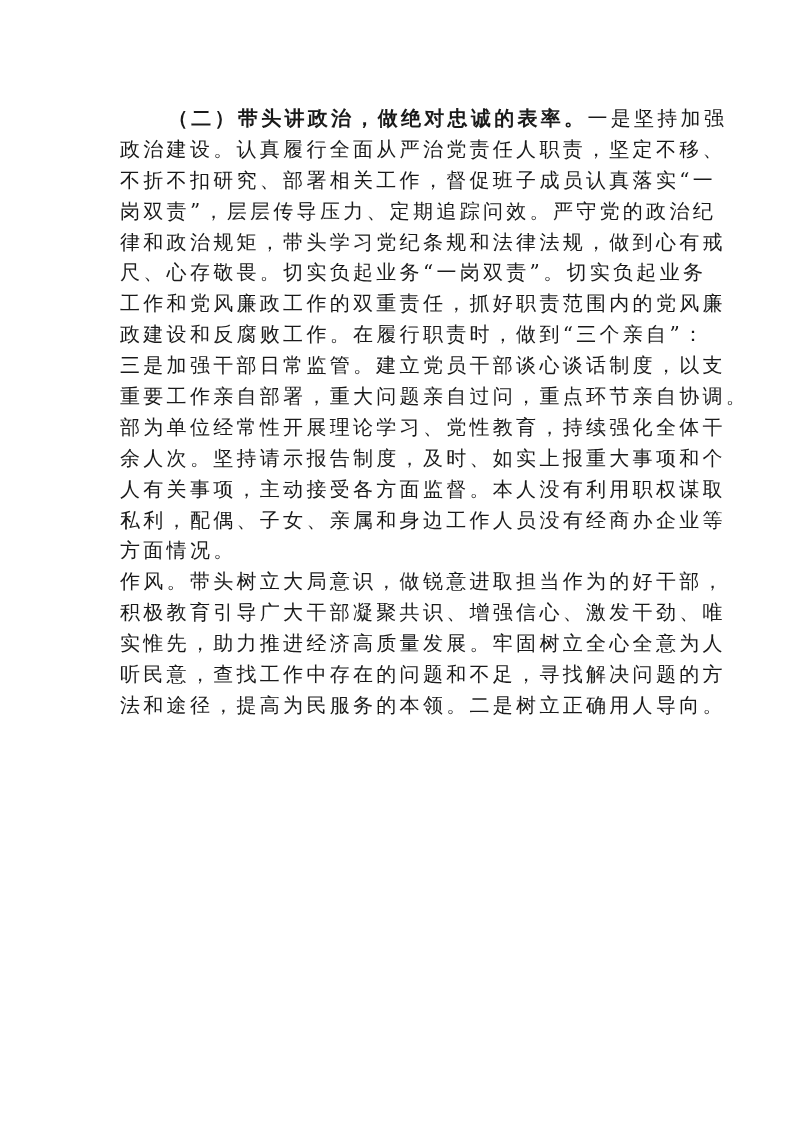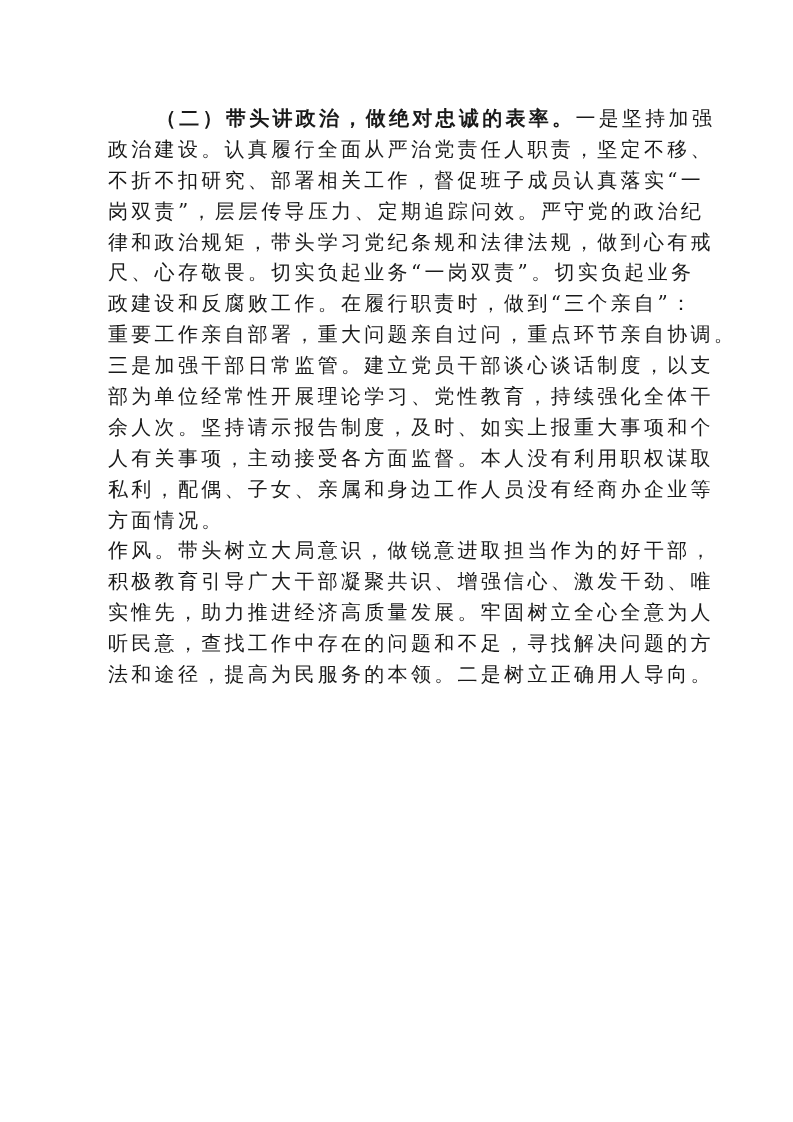--- a/index.html
+++ b/index.html
@@ -1,21 +1,21 @@
 <!DOCTYPE html>
 <html><head>
 <meta charset="utf-8">
 <style>
   html, body { margin: 0; padding: 0; background: #ffffff; }
   body { width: 793px; height: 1122px; position: relative; overflow: hidden; }
   .page {
     position: absolute; left: 0; top: 0; width: 793px; height: 1122px; background: #ffffff;
   }
   .content {
-    position: absolute; left: 108px; top: 103px; width: 553px;
+    position: absolute; left: 120px; top: 103px; width: 553px;
     font-family: "DejaVu Serif", "Liberation Serif", serif;
     color: #1a1a1a;
   }
   .line {
     height: 30.9px; line-height: 30.9px;
     font-size: 20px; white-space: nowrap;
     letter-spacing: 3.3px;
     overflow: visible;
   }
   .indent { padding-left: 48px; }
@@ -27,23 +27,24 @@
 <div class="page">
   <div class="content">
 
     <div>
       <div class="line indent"><span class="heading">（二）带头讲政治，做绝对忠诚的表率。</span><span>一是坚持加强</span></div>
       <div class="line">政治建设。认真履行全面从严治党责任人职责，坚定不移、</div>
       <div class="line">不折不扣研究、部署相关工作，督促班子成员认真落实“一</div>
       <div class="line">岗双责”，层层传导压力、定期追踪问效。严守党的政治纪</div>
       <div class="line">律和政治规矩，带头学习党纪条规和法律法规，做到心有戒</div>
       <div class="line">尺、心存敬畏。切实负起业务“一岗双责”。切实负起业务</div>
+      <div class="line">工作和党风廉政工作的双重责任，抓好职责范围内的党风廉</div>
       <div class="line">政建设和反腐败工作。在履行职责时，做到“三个亲自”：</div>
+      <div class="line">三是加强干部日常监管。建立党员干部谈心谈话制度，以支</div>
       <div class="line">重要工作亲自部署，重大问题亲自过问，重点环节亲自协调。</div>
-      <div class="line">三是加强干部日常监管。建立党员干部谈心谈话制度，以支</div>
       <div class="line">部为单位经常性开展理论学习、党性教育，持续强化全体干</div>
       <div class="line">余人次。坚持请示报告制度，及时、如实上报重大事项和个</div>
       <div class="line">人有关事项，主动接受各方面监督。本人没有利用职权谋取</div>
       <div class="line">私利，配偶、子女、亲属和身边工作人员没有经商办企业等</div>
       <div class="line">方面情况。</div>
     </div>
 
     <div>
       <div class="line">作风。带头树立大局意识，做锐意进取担当作为的好干部，</div>
       <div class="line">积极教育引导广大干部凝聚共识、增强信心、激发干劲、唯</div>

